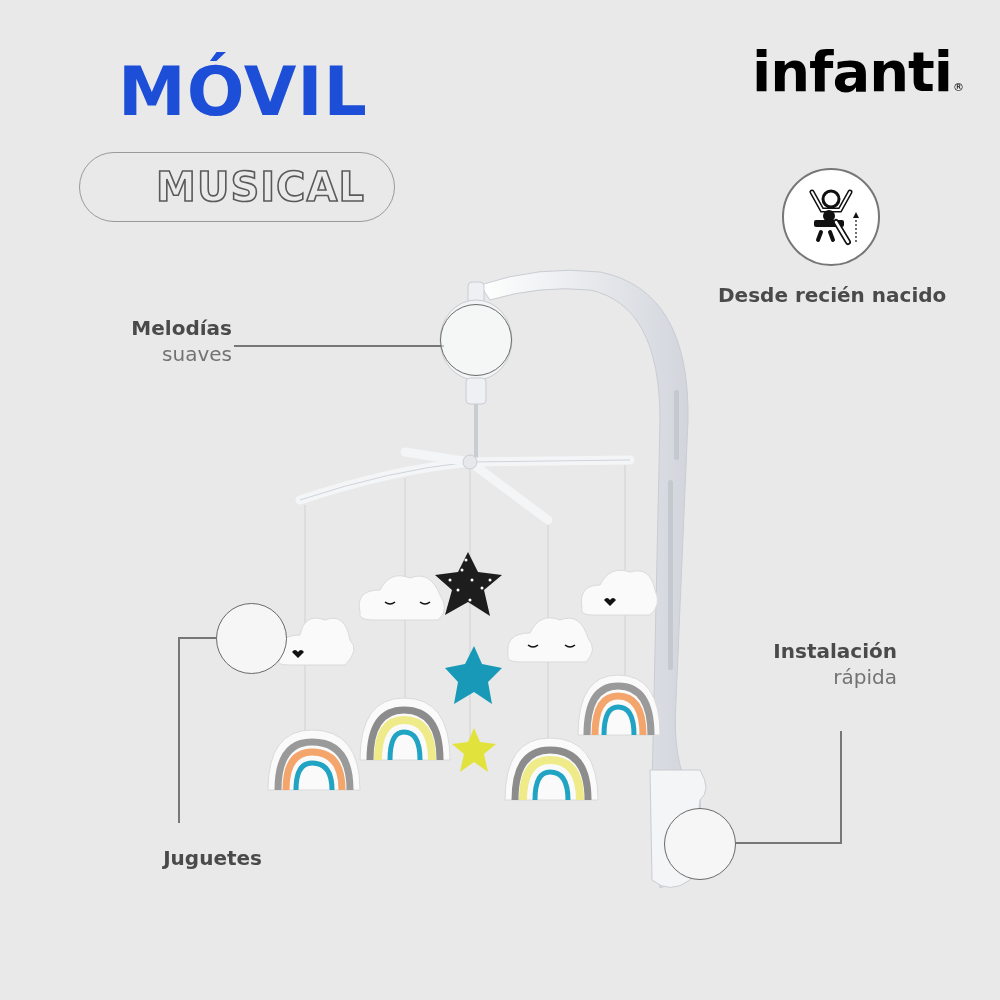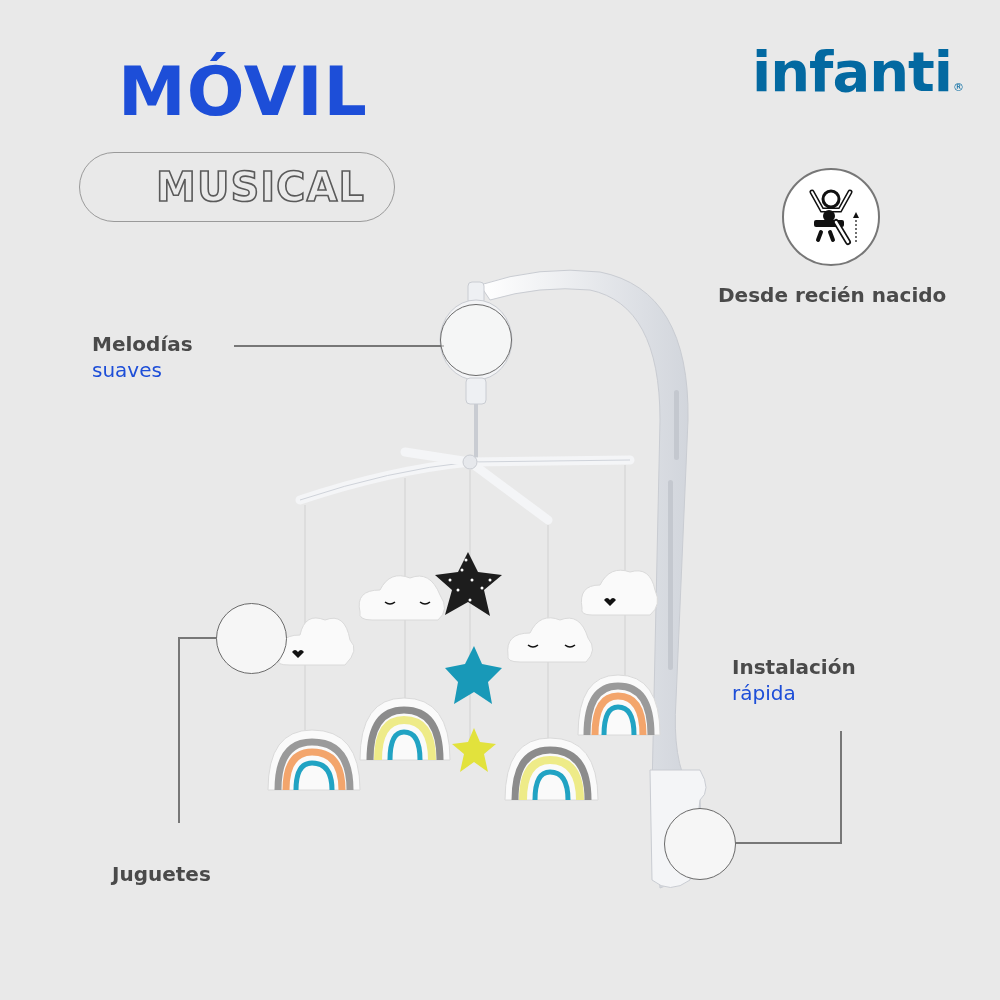--- a/index.html
+++ b/index.html
@@ -1,26 +1,26 @@
 <!DOCTYPE html>
 <html><head>
 <meta charset="utf-8">
 <style>
   html,body{margin:0;padding:0;}
   body{width:1000px;height:1000px;background:#e9e9e9;position:relative;overflow:hidden;font-family:"DejaVu Sans","Liberation Sans",sans-serif;color:#4a4a4a;}
   .abs{position:absolute;}
   .title{left:118px;top:58px;font-size:68px;font-weight:bold;color:#1d4ed8;letter-spacing:1px;line-height:1;}
   .pill{left:79px;top:152px;width:316px;height:70px;border:1.5px solid #9a9a9a;border-radius:36px;box-sizing:border-box;display:flex;align-items:center;justify-content:center;}
   .pill span{font-size:40px;font-weight:bold;color:#eaeaea;-webkit-text-stroke:1.6px #5a5a5a;letter-spacing:1px;margin-left:47px;}
-  .brand{left:752px;top:44px;font-size:56px;font-weight:bold;color:#0369a1;letter-spacing:-1px;line-height:1;}
+  .brand{left:752px;top:44px;font-size:56px;font-weight:bold;color:#000000;letter-spacing:-1px;line-height:1;}
   .brand sup{font-size:11px;font-weight:normal;vertical-align:baseline;margin-left:1px;}
   .icon-circle{left:782px;top:168px;width:98px;height:98px;border:2px solid #777;border-radius:50%;background:#fff;box-sizing:border-box;}
-  .feat-label{font-size:20px;text-align:left;line-height:1.3;margin-top:16px;}
+  .feat-label{font-size:20px;text-align:right;line-height:1.3;}
   .feat-label .b{font-weight:bold;color:#4a4a4a;}
-  .feat-label .n{font-weight:normal;color:#1d4ed8;}
+  .feat-label .n{font-weight:normal;color:#737373;}
   .newborn{left:690px;top:283px;font-size:20px;font-weight:bold;color:#4a4a4a;white-space:nowrap;margin-left:28px;}
   .line{background:#777;}
   .mag{border:1.5px solid #6a6a6a;border-radius:50%;background:#f6f6f6;box-sizing:border-box;}
 </style>
 </head>
 <body>
 
 <div class="abs title">MÓVIL</div>
 <div class="abs pill">
   <span>MUSICAL</span>

